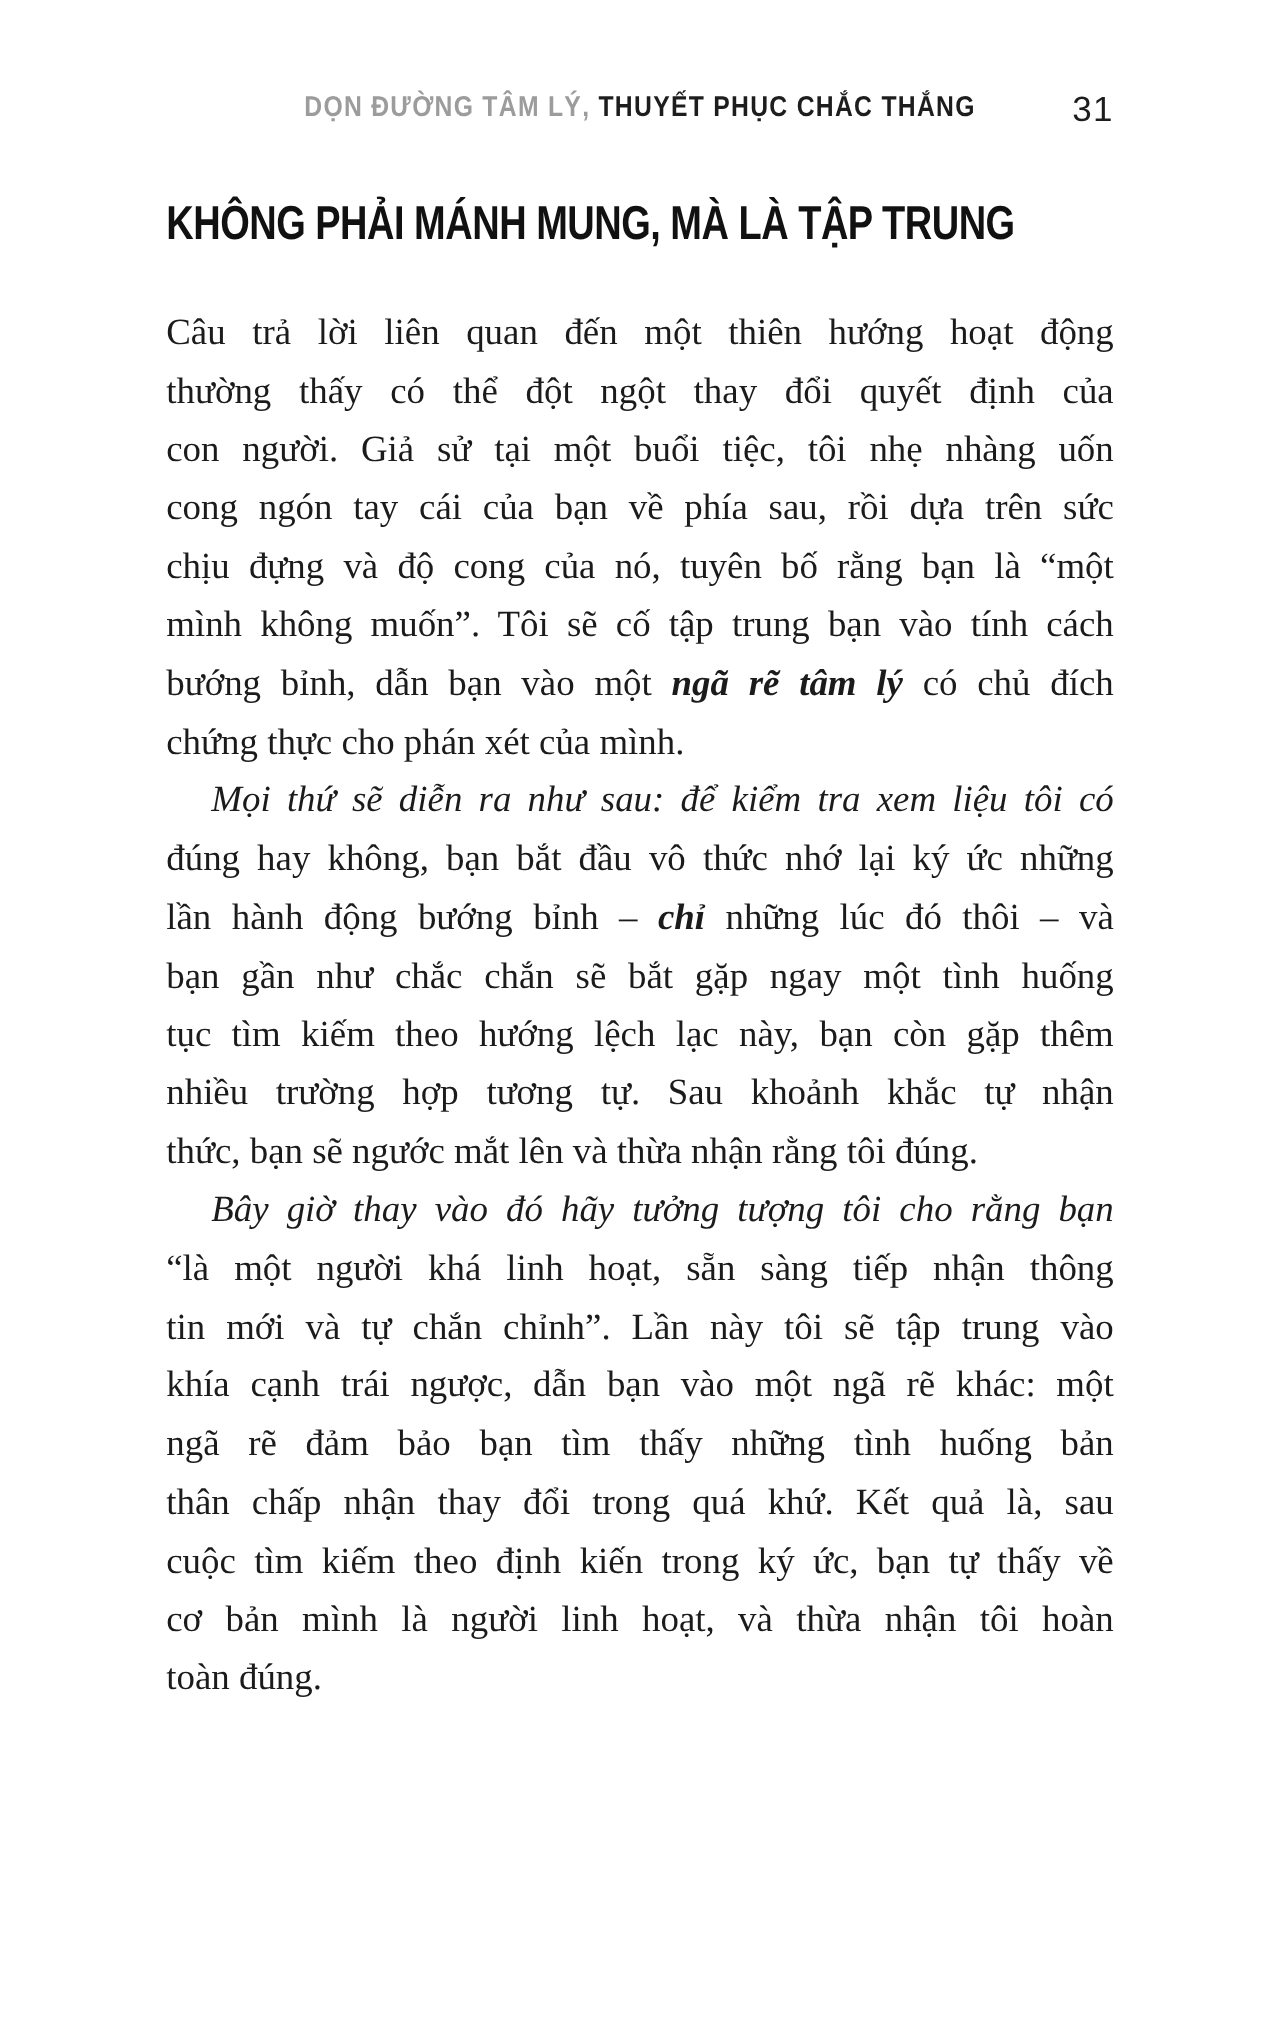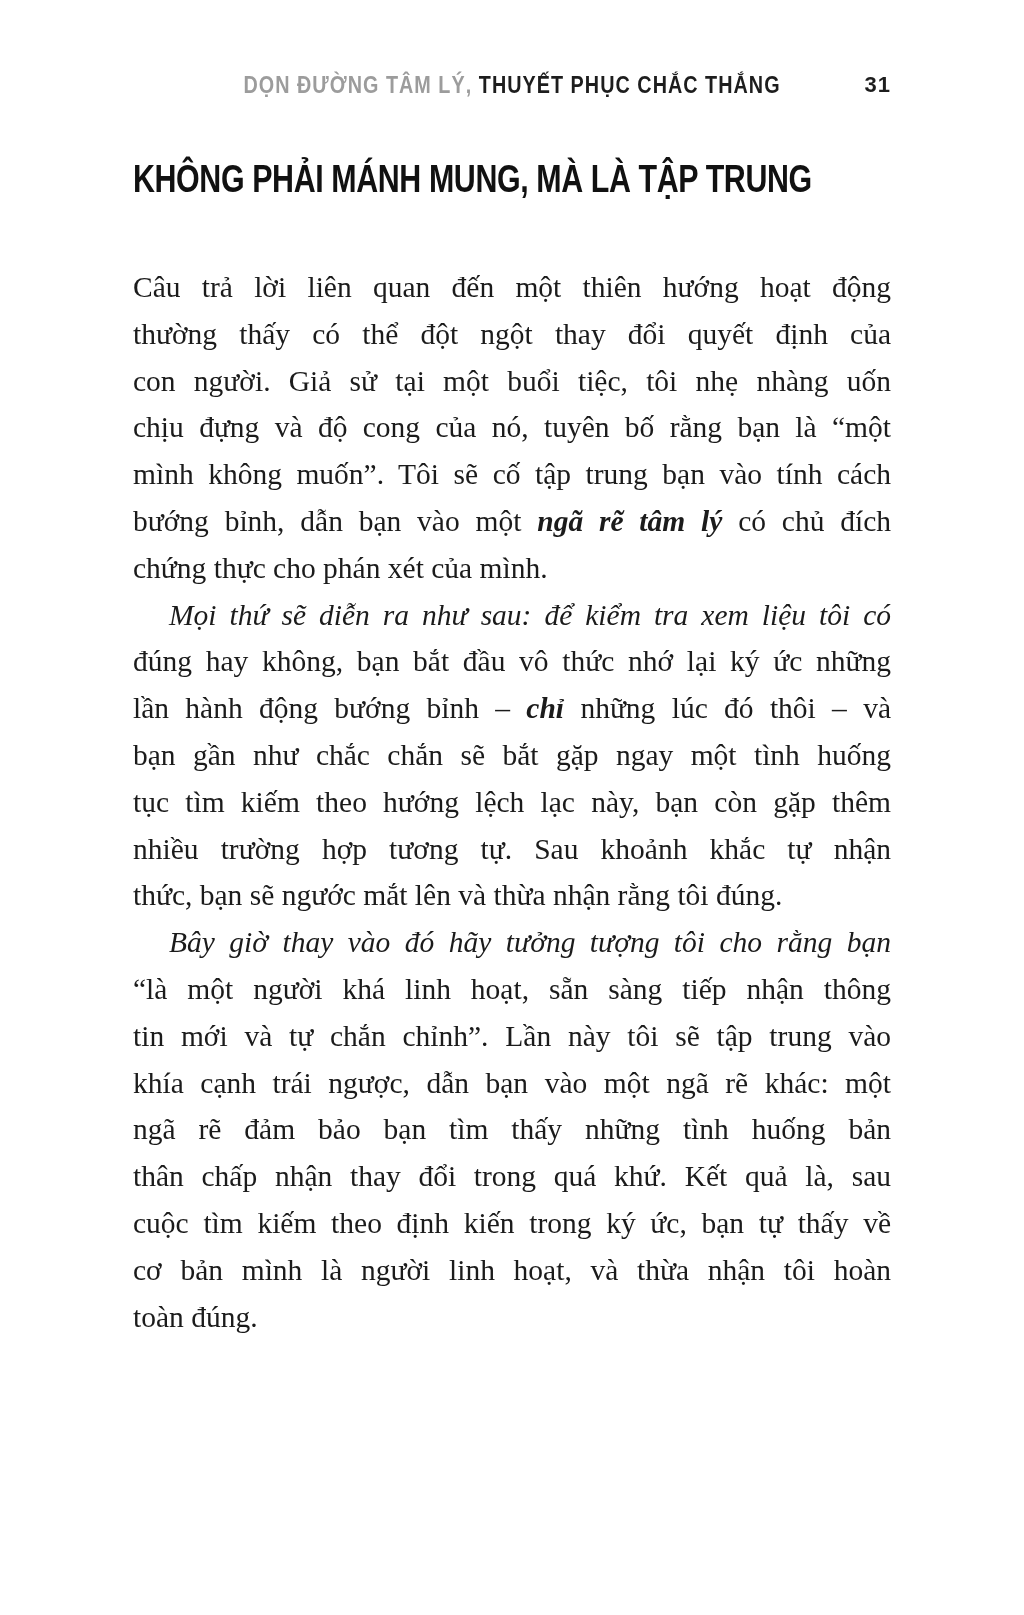--- a/index.html
+++ b/index.html
@@ -44,22 +44,22 @@
     white-space: nowrap;
     color: #1d1d1d;
   }
   .running-head .gray { color: #9c9c9c; }
   .running-head .black { color: #1d1d1d; }
   .page-number {
     position: absolute;
     right: 0;
     top: 0;
     font-family: "Liberation Sans", sans-serif;
-    font-weight: bold;
-    font-size: 22px;
+    font-weight: normal;
+    font-size: 28px;
     letter-spacing: 1px;
     color: #1d1d1d;
   }
   
   .section-heading {
     position: absolute;
     top: 158px;
     left: 0;
     margin: 0;
     font-family: "Liberation Sans", sans-serif;
@@ -67,21 +67,21 @@
     font-size: 38px;
     letter-spacing: -0.5px;
     white-space: nowrap;
     transform: scaleX(0.8);
     transform-origin: left center;
     color: #111111;
   }
   
   .body-text {
     position: absolute;
-    top: 264px;
+    top: 243px;
     left: 0;
     width: 758px;
     font-size: 29.5px;
     line-height: 46.8px;
     color: #1b1b1b;
   }
   .body-line {
     text-align: justify;
     text-align-last: justify;
     white-space: normal;
@@ -111,20 +111,21 @@
       </div>
       <div class="page-number">31</div>
     </div>
 
     <h1 class="section-heading">KHÔNG PHẢI MÁNH MUNG, MÀ LÀ TẬP TRUNG</h1>
 
     <div class="body-text" id="body-text">
         <div class="body-line"><span>Câu trả lời liên quan đến một thiên hướng hoạt động</span></div>
         <div class="body-line"><span>thường thấy có thể đột ngột thay đổi quyết định của</span></div>
         <div class="body-line"><span>con người. Giả sử tại một buổi tiệc, tôi nhẹ nhàng uốn</span></div>
+        <div class="body-line"><span>cong ngón tay cái của bạn về phía sau, rồi dựa trên sức</span></div>
         <div class="body-line"><span>chịu đựng và độ cong của nó, tuyên bố rằng bạn là “một</span></div>
         <div class="body-line"><span>mình không muốn”. Tôi sẽ cố tập trung bạn vào tính cách</span></div>
         <div class="body-line"><span>bướng bỉnh, dẫn bạn vào một </span><i>ngã rẽ tâm lý</i><span> có chủ đích</span></div>
         <div class="body-line last"><span>chứng thực cho phán xét của mình.</span></div>
         <div class="body-line indent"><span>Mọi thứ sẽ diễn ra như sau: để kiểm tra xem liệu tôi có</span></div>
         <div class="body-line"><span>đúng hay không, bạn bắt đầu vô thức nhớ lại ký ức những</span></div>
         <div class="body-line"><span>lần hành động bướng bỉnh – </span><i>chỉ</i><span> những lúc đó thôi – và</span></div>
         <div class="body-line"><span>bạn gần như chắc chắn sẽ bắt gặp ngay một tình huống</span></div>
         <div class="body-line"><span>tục tìm kiếm theo hướng lệch lạc này, bạn còn gặp thêm</span></div>
         <div class="body-line"><span>nhiều trường hợp tương tự. Sau khoảnh khắc tự nhận</span></div>

